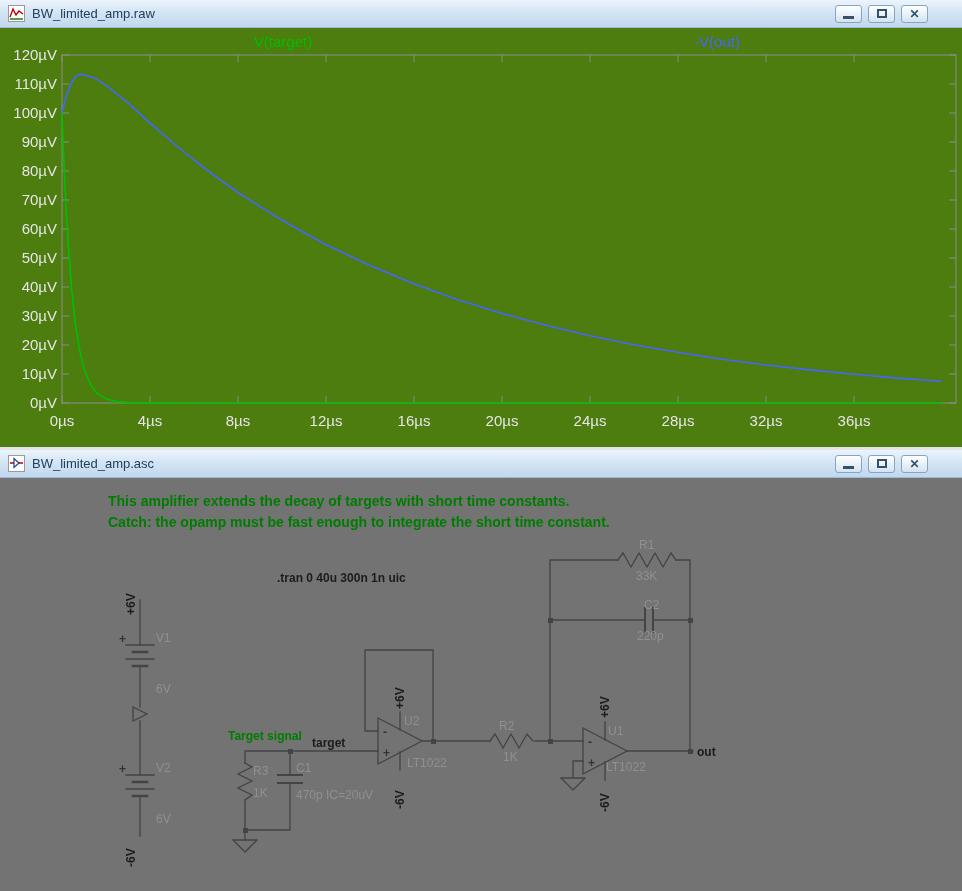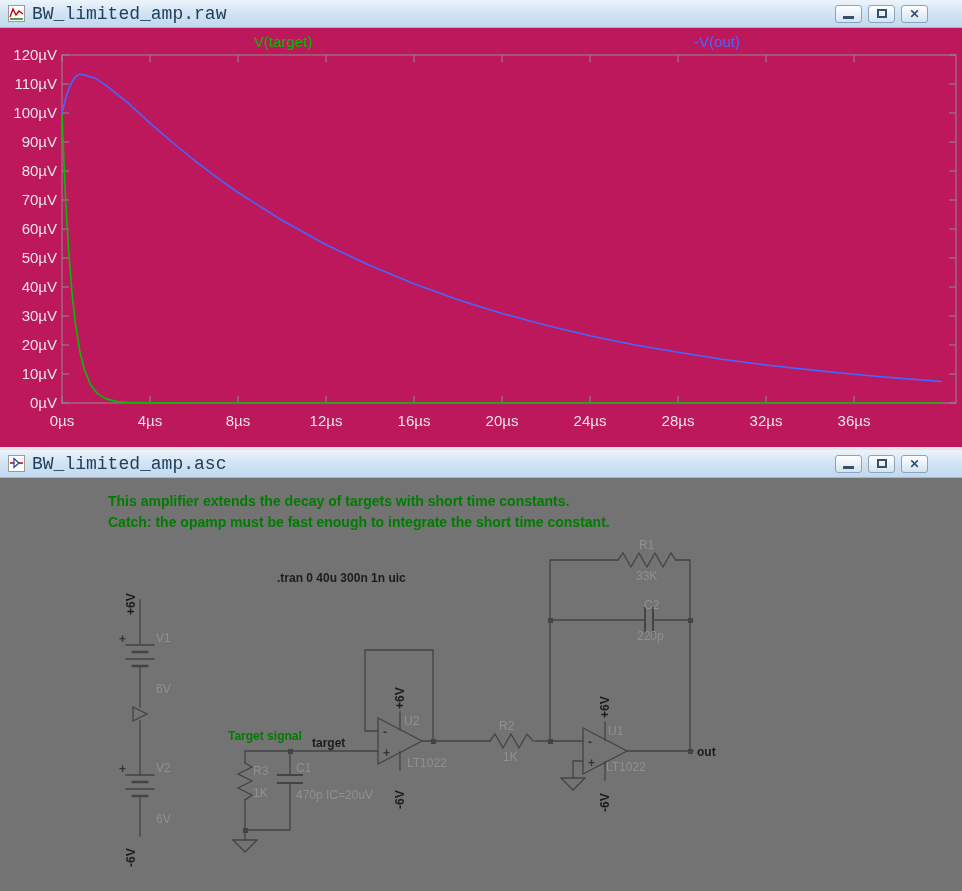--- a/index.html
+++ b/index.html
@@ -5,31 +5,31 @@
   *{margin:0;padding:0;box-sizing:border-box;}
   body{font-family:"Liberation Sans",sans-serif;background:#d9d9d9;}
   .screen{position:relative;width:962px;height:891px;background:#e4e4e4;overflow:hidden;}
   .win{position:absolute;left:0;width:962px;background:#fff;}
   .win-plot{top:0;height:447px;}
   .win-sch{top:450px;height:441px;}
   .titlebar{height:28px;display:flex;align-items:center;padding:0 8px;
     background:linear-gradient(180deg,#ecf4fc 0%,#d4e5f4 45%,#c2d8ee 100%);
     border-bottom:1px solid #9db9d4;}
   .win-icon{width:17px;height:17px;margin-right:7px;flex:none;display:block;}
-  .title{flex:1;font-size:18px;color:#20405e;white-space:nowrap;font-family:Liberation Mono, monospace;}
+  .title{flex:1;font-size:13px;color:#20405e;white-space:nowrap;}
   .win-controls{display:flex;gap:6px;margin-right:26px;}
   .wbtn{width:27px;height:18px;border:1px solid #89a4bf;border-radius:3px;
     background:linear-gradient(#ffffff,#e7f0f8 55%,#d3e3f1);
     display:flex;align-items:center;justify-content:center;padding:0;cursor:default;}
   .glyph-min{width:11px;height:3px;background:#33516d;margin-top:7px;}
   .glyph-max{width:10px;height:9px;border:2px solid #33516d;}
   .glyph-close{font-size:12px;font-weight:bold;color:#33516d;line-height:1;}
 
   
-  .plot-area{width:962px;height:419px;background:#be185d;}
+  .plot-area{width:962px;height:419px;background:#4d7c0f;}
   .pbox{fill:none;stroke:#8c8c8c;stroke-width:1;}
   .tick{stroke:#8c8c8c;stroke-width:1;}
   .ticklabel{font:15px "Liberation Sans",sans-serif;fill:#e6e6e6;}
   .legend{font:15px "Liberation Sans",sans-serif;}
   .trace{fill:none;stroke-width:1.6;stroke-linejoin:round;}
 
   
   .sch-area{width:962px;height:413px;background:#737373;}
   .cmt{font:bold 14px "Liberation Sans",sans-serif;fill:#007d00;}
   .cmt-small{font:bold 12px "Liberation Sans",sans-serif;fill:#007d00;}

